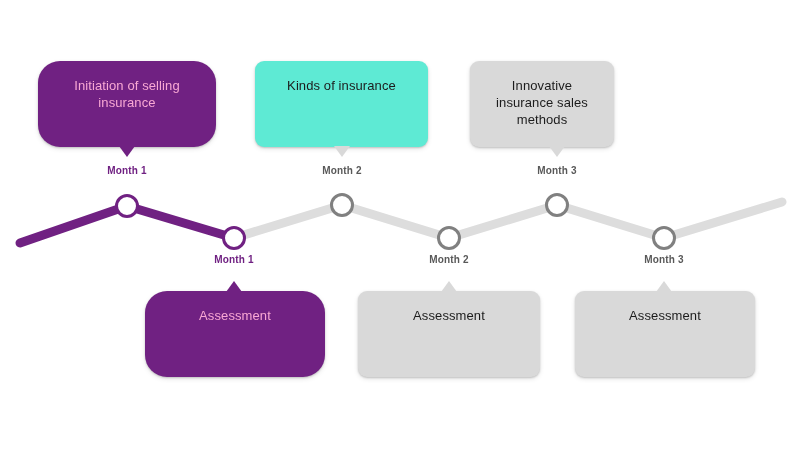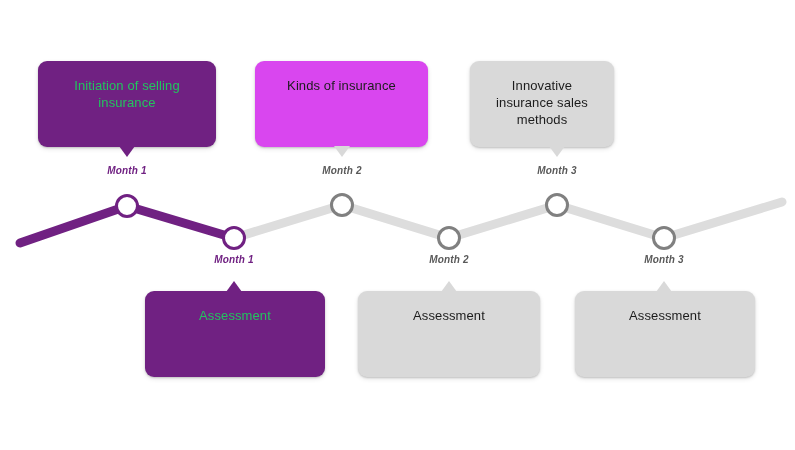--- a/index.html
+++ b/index.html
@@ -31,21 +31,22 @@
     justify-content: center;
     text-align: center;
     padding: 16px 14px 0 14px;
     font-size: 13px;
     line-height: 17px;
     letter-spacing: 0.1px;
     box-shadow: 0 1px 2px rgba(0,0,0,0.18), 0 2px 5px rgba(0,0,0,0.10);
   }
   .card.purple {
     background: #702182;
-    color: #22c55e;
+    color: #f9a8d4;
+    border-radius: 22px;
   }
   .card.grey {
     background: #d9d9d9;
     color: #1c1c1c;
   }
   .card-label {
     display: block;
     max-width: 100%;
   }
 
@@ -77,21 +78,20 @@
 
   
   .month-label {
     position: absolute;
     font-size: 10px;
     font-weight: bold;
     letter-spacing: 0.2px;
     white-space: nowrap;
     text-align: left;
     transform: translateX(-50%);
-    font-style: italic;
   }
   .month-label.purple { color: #702182; }
   .month-label.grey   { color: #595959; }
 
   
   #timeline-svg {
     position: absolute;
     left: 0;
     top: 0;
     width: 795px;
@@ -106,21 +106,21 @@
 <div id="canvas" style="width: 795px; height: 450px; background: rgb(255, 255, 255);">
 
   <div>
 
     <div class="card purple" id="top-card-0" style="left: 38px; top: 61px; width: 178px; height: 86px; background: rgb(112, 33, 130);">
       <span class="card-label">Initiation of selling insurance</span>
     </div>
     <div class="notch down purple" id="top-notch-0" style="left: 119px; top: 146px; border-top-color: rgb(112, 33, 130);"></div>
     <div class="month-label purple" id="top-month-0" style="left: 127px; top: 165px;">Month 1</div>
 
-    <div class="card grey" id="top-card-1" style="left: 255px; top: 61px; width: 173px; height: 86px; background: #d946ef;">
+    <div class="card grey" id="top-card-1" style="left: 255px; top: 61px; width: 173px; height: 86px; background: #5eead4;">
       <span class="card-label">Kinds of insurance</span>
     </div>
     <div class="notch down grey" id="top-notch-1" style="left: 334px; top: 146px; border-top-color: rgb(217, 217, 217);"></div>
     <div class="month-label grey" id="top-month-1" style="left: 342px; top: 165px;">Month 2</div>
 
     <div class="card grey" id="top-card-2" style="left: 470px; top: 61px; width: 144px; height: 86px; background: rgb(217, 217, 217);">
       <span class="card-label">Innovative insurance sales methods</span>
     </div>
     <div class="notch down grey" id="top-notch-2" style="left: 549px; top: 146px; border-top-color: rgb(217, 217, 217);"></div>
     <div class="month-label grey" id="top-month-2" style="left: 557px; top: 165px;">Month 3</div>

